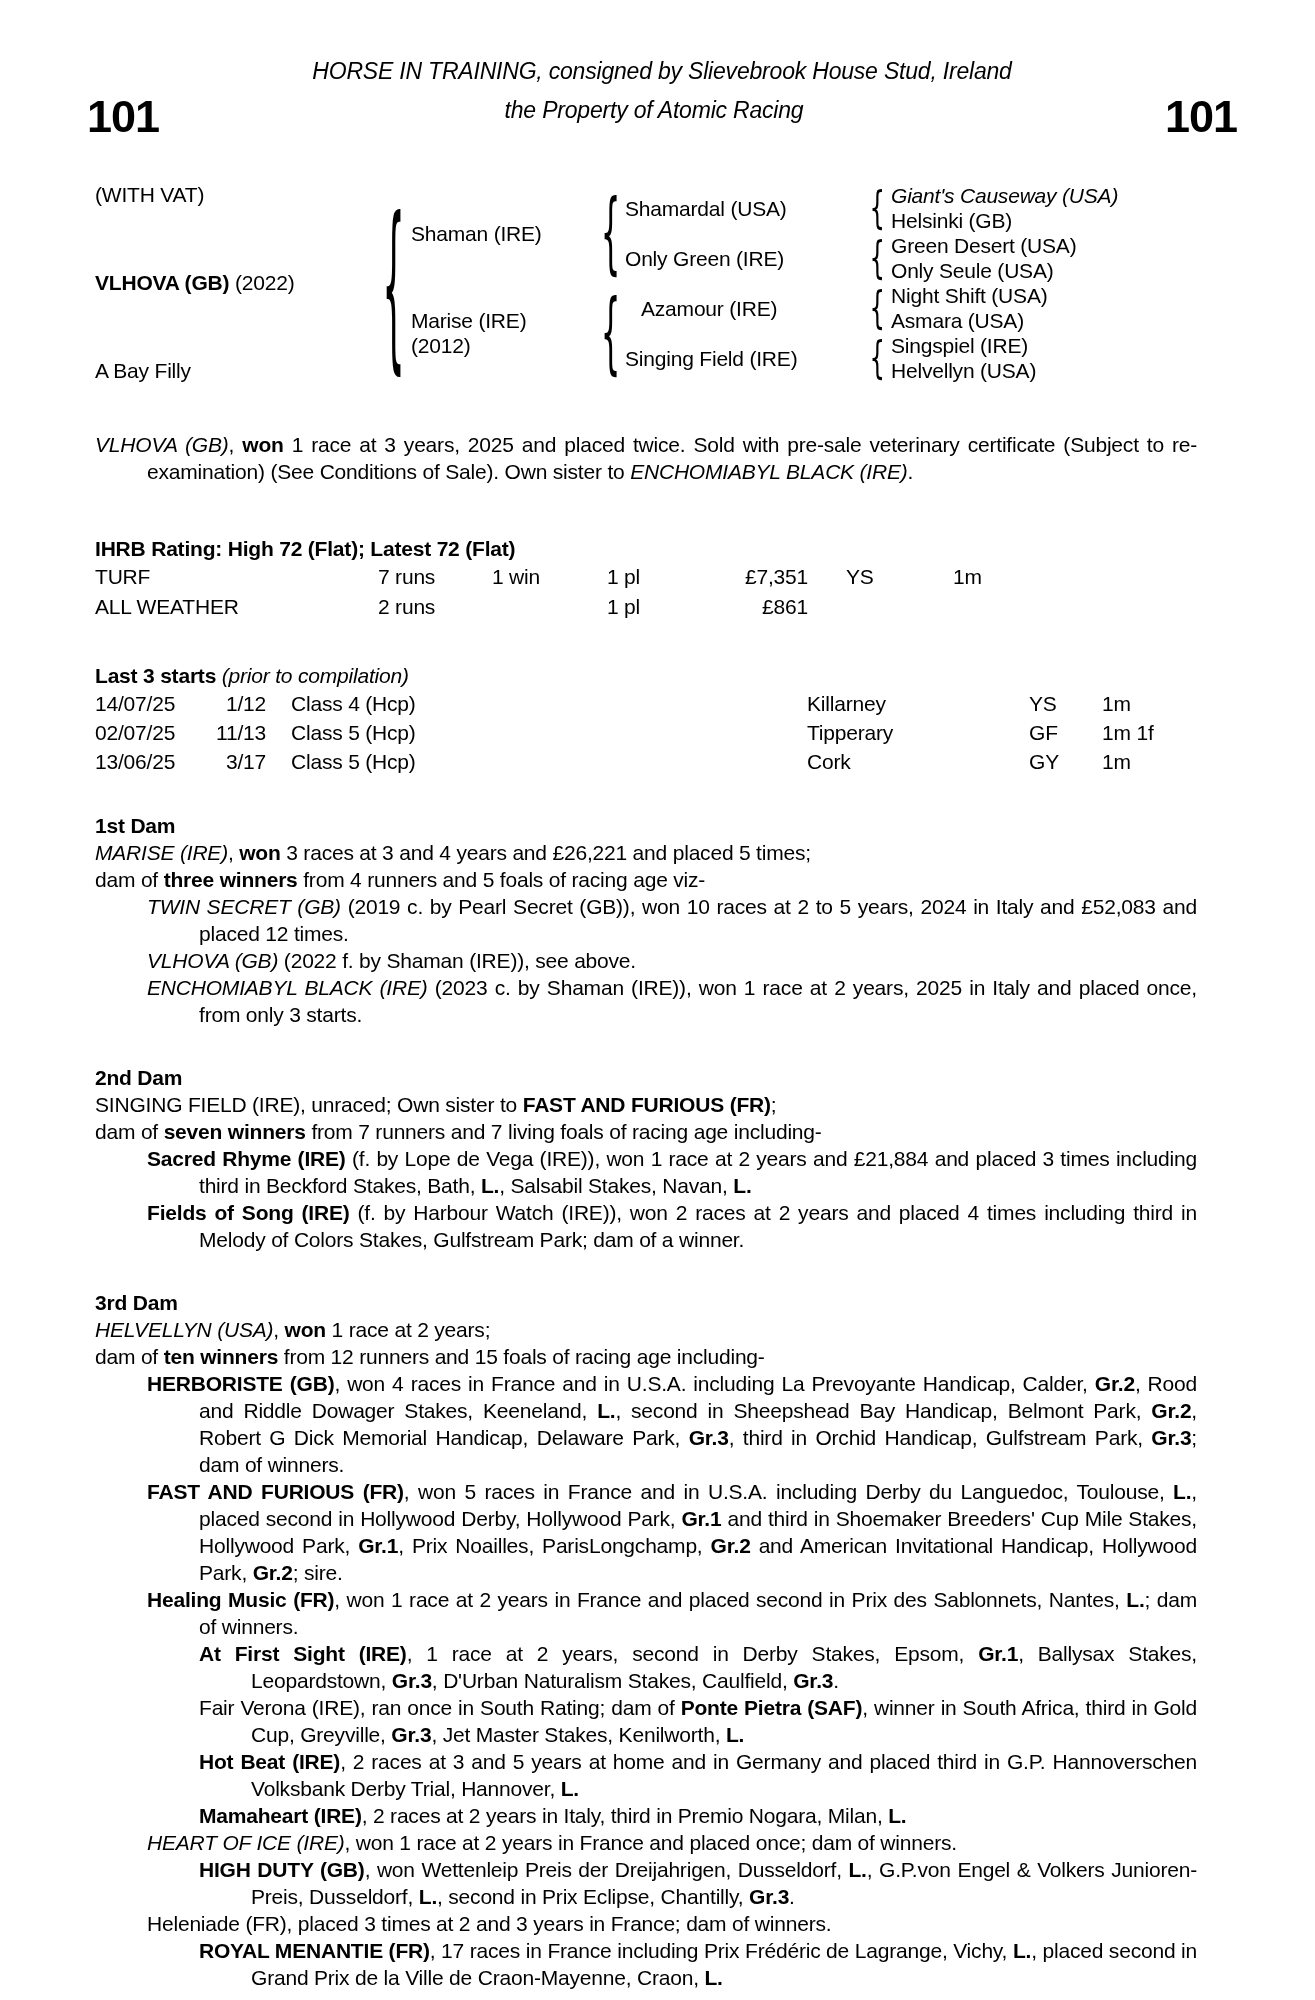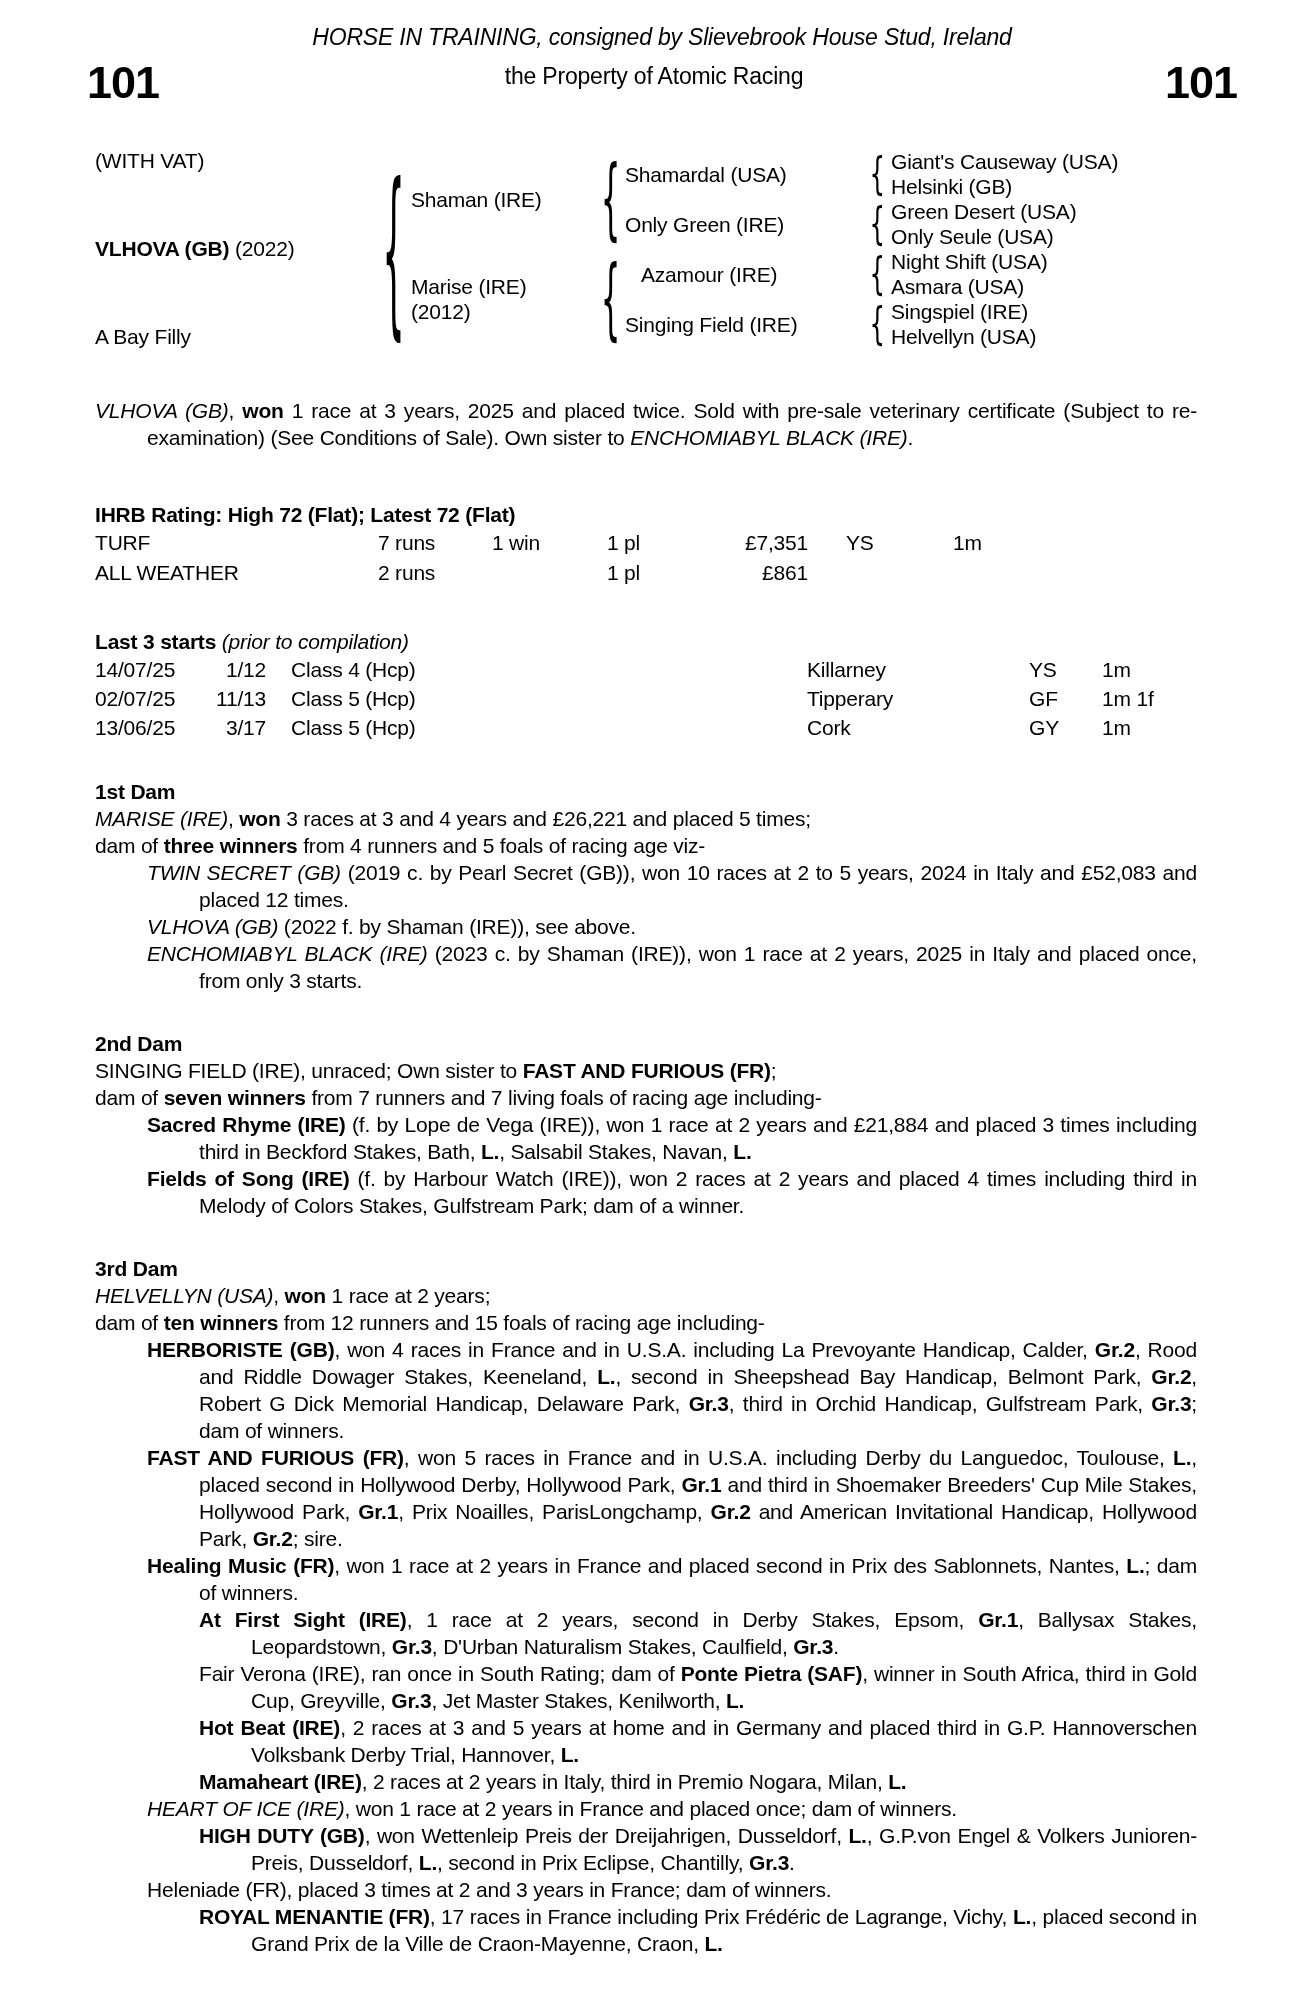--- a/index.html
+++ b/index.html
@@ -7,26 +7,26 @@
     width:1315px;height:2000px;overflow:hidden;position:relative;
     font-family:"Liberation Sans","DejaVu Sans",sans-serif;
     font-size:21px;color:#000;letter-spacing:-0.2px;
   }
   .sg-n{font-weight:normal;font-style:normal;}
   .sg-b{font-weight:bold;}
   .sg-i{font-style:italic;}
 
   
   .masthead{margin:0 78px 0 87px;}
-  .consignor{margin-top:24px;text-align:center;font-style:italic;font-size:23px;}
+  .consignor{margin-top:58px;text-align:center;font-style:italic;font-size:23px;}
   .property-row{position:relative;margin-top:2px;height:52px;}
   .lot{position:absolute;top:6px;font-size:45px;font-weight:bold;letter-spacing:-1px;line-height:48px;}
   .lot-left{left:0;}
   .lot-right{right:0;}
-  .property{position:absolute;left:0;right:16px;top:10px;text-align:center;font-size:23px;}
+  .property{position:absolute;left:0;right:16px;top:10px;text-align:center;font-style:italic;font-size:23px;}
 
   
   .pedigree{
     margin:44px 75px 0 95px;
     display:grid;
     grid-template-columns:280px 36px 186px 28px 238px 28px auto;
     grid-auto-rows:25px;
     line-height:25px;
   }
   .ped-subject{grid-column:1;grid-row:1/9;display:flex;flex-direction:column;justify-content:space-between;line-height:24px;}
@@ -120,21 +120,21 @@
   <div class="ped-brace br-sm" style="grid-column:6;grid-row:3/5;">
       <span>{</span>
     </div>
   <div class="ped-brace br-sm" style="grid-column:6;grid-row:5/7;">
       <span>{</span>
     </div>
   <div class="ped-brace br-sm" style="grid-column:6;grid-row:7/9;">
       <span>{</span>
     </div>
 
-  <div class="ped-cell" style="grid-column:7;grid-row:1;">
+  <div class="ped-cell" style="grid-column:7;grid-row:1;font-style:italic;">
       <div>Giant's Causeway (USA)</div>
     </div>
   <div class="ped-cell" style="grid-column:7;grid-row:2;">
       <div>Helsinki (GB)</div>
     </div>
   <div class="ped-cell" style="grid-column:7;grid-row:3;">
       <div>Green Desert (USA)</div>
     </div>
   <div class="ped-cell" style="grid-column:7;grid-row:4;">
       <div>Only Seule (USA)</div>

